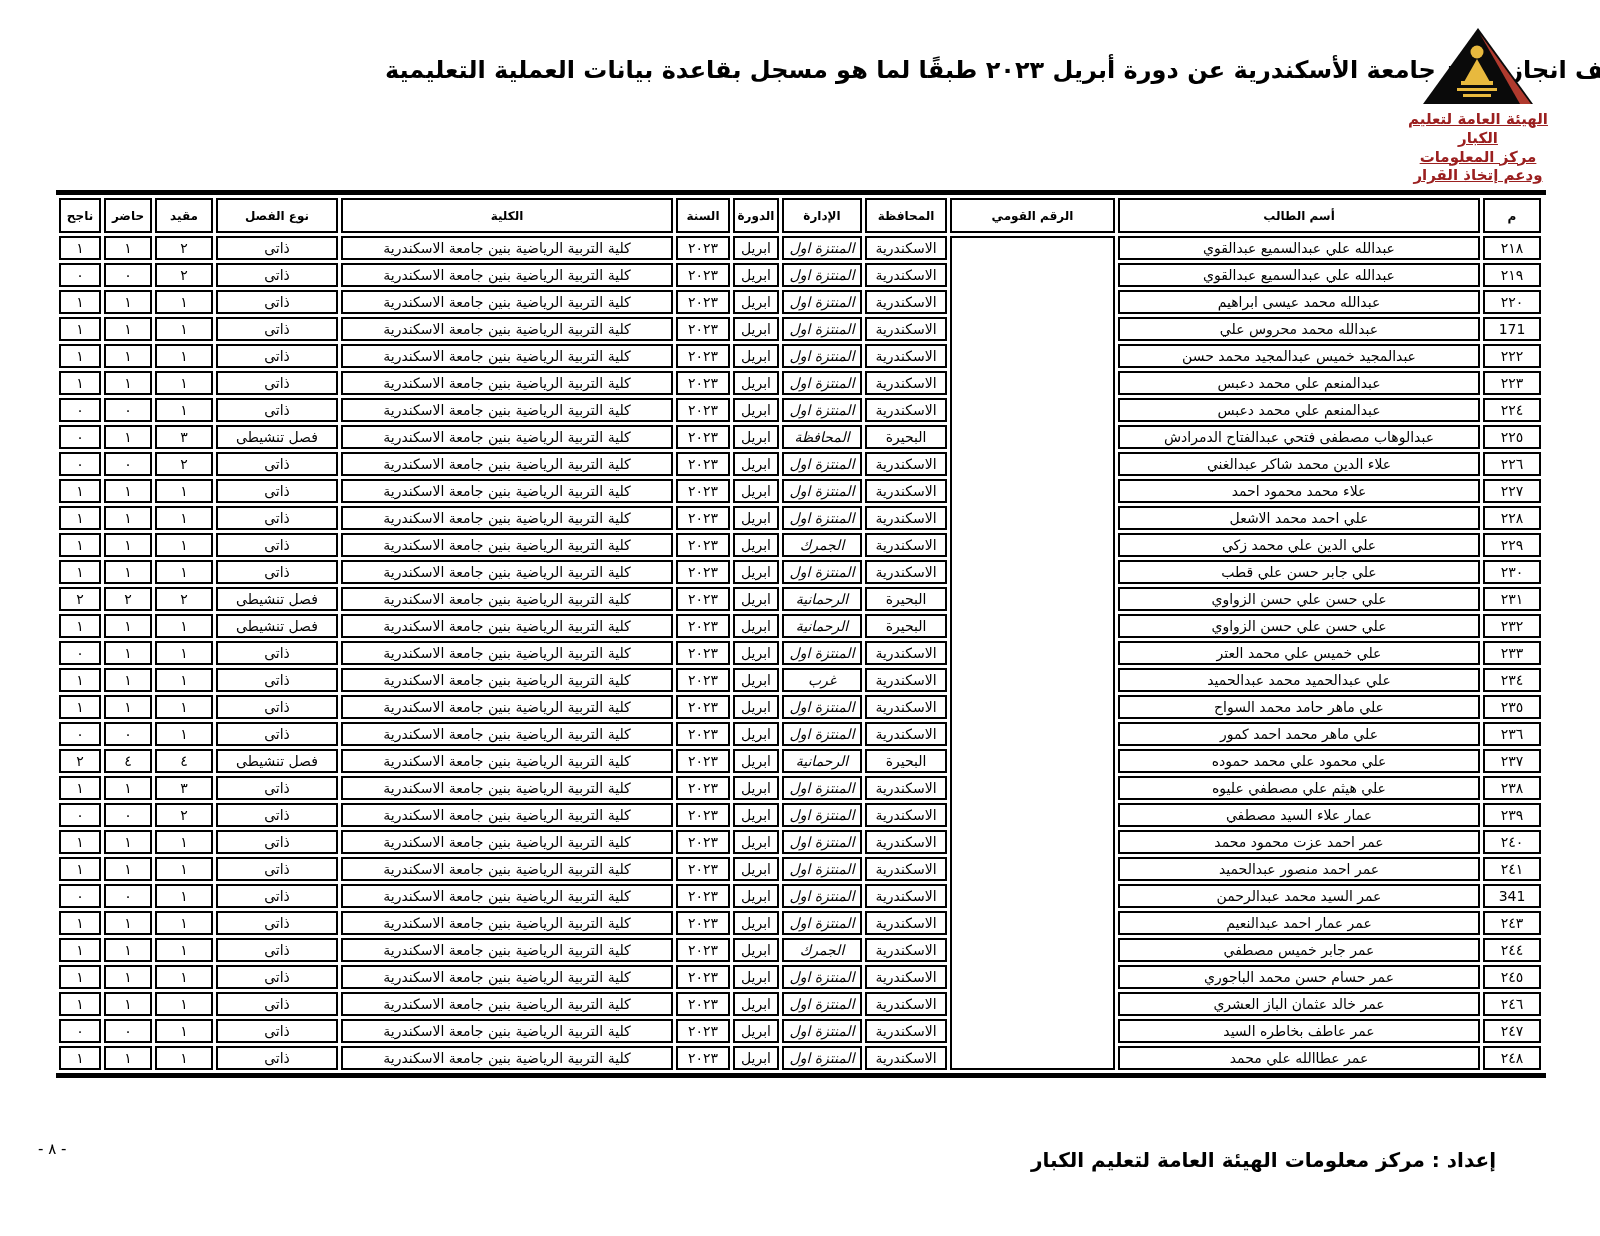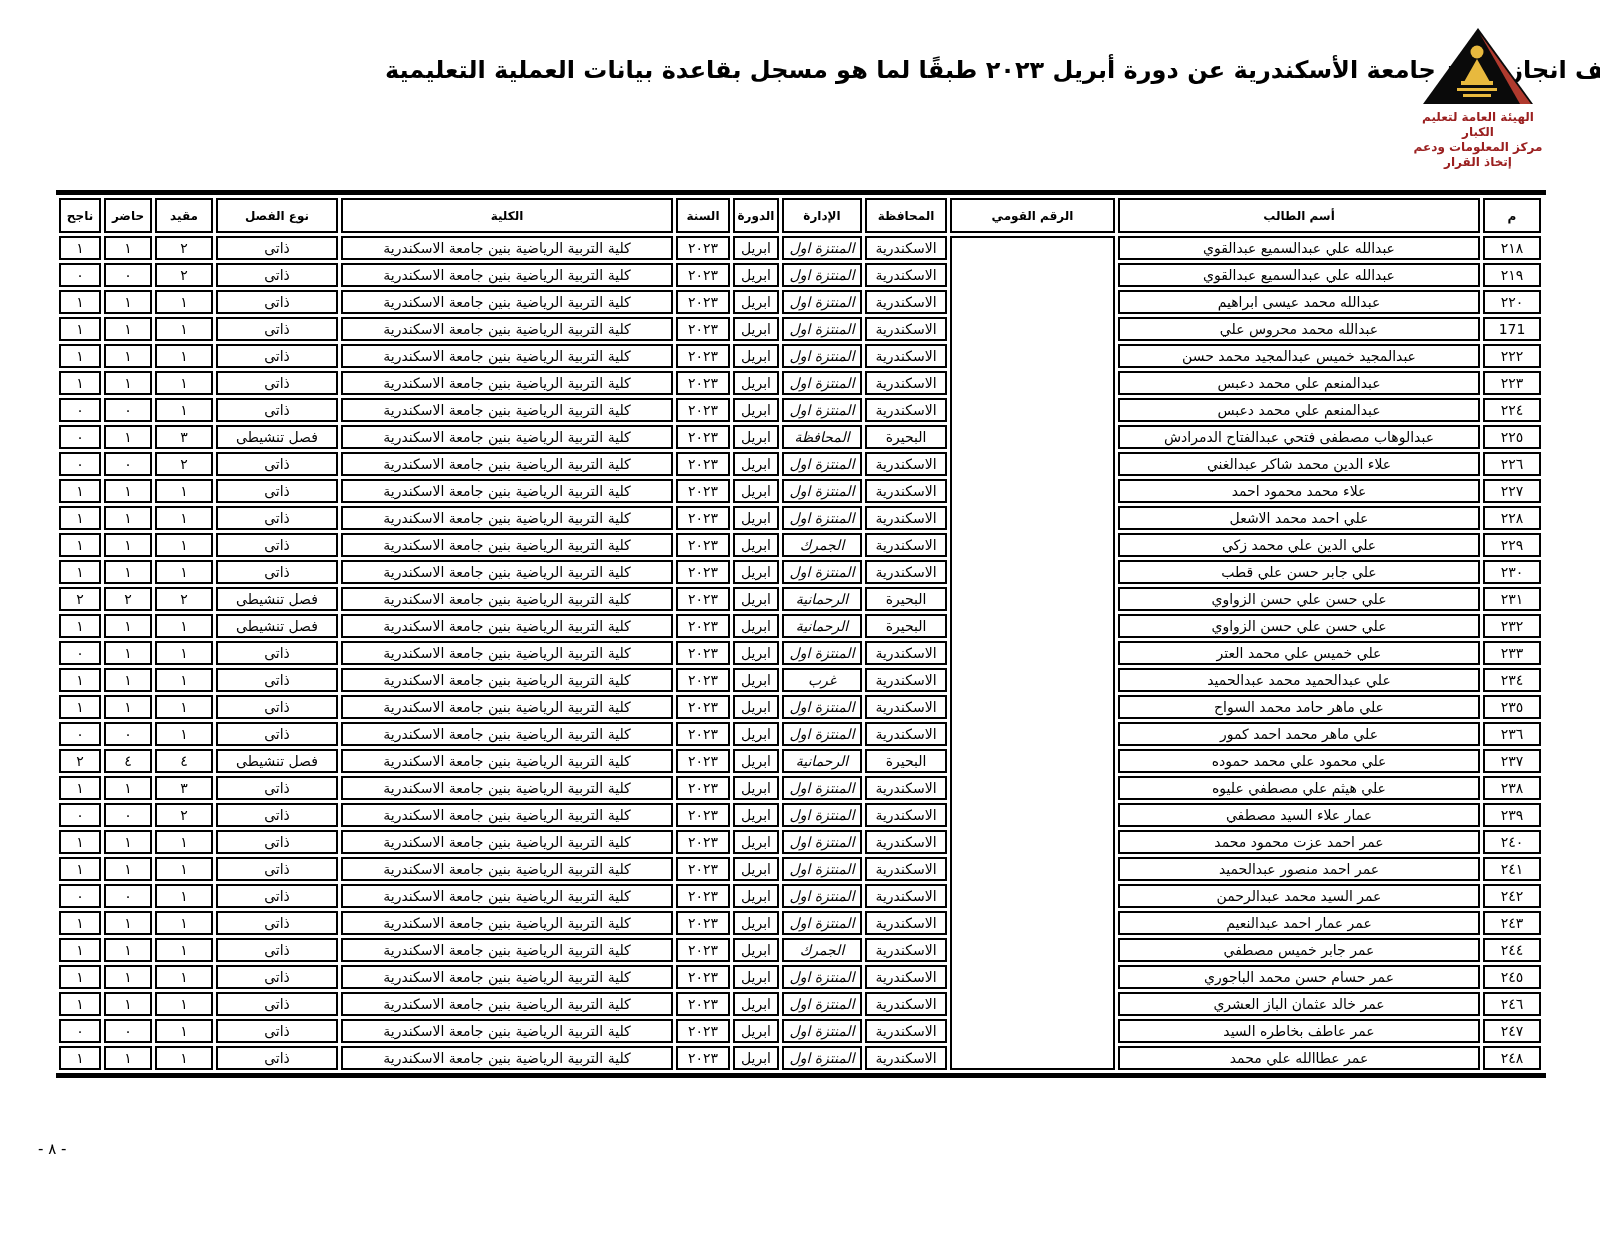--- a/index.html
+++ b/index.html
@@ -1,21 +1,21 @@
 <!DOCTYPE html>
 <html><head>
 <meta charset="utf-8">
 <style>
   html,body{margin:0;padding:0;background:#e8e8e8;}
   .page{position:relative;width:1600px;height:1236px;background:#ffffff;margin:0 auto;
         font-family:"DejaVu Sans",sans-serif;color:#000;overflow:hidden;}
   .title{position:absolute;left:385px;top:56px;font-size:24px;font-weight:bold;
          white-space:nowrap;direction:rtl;unicode-bidi:plaintext;}
   .logo{position:absolute;left:1408px;top:26px;width:140px;text-align:center;}
-  .logo-text{font-size:12px;font-weight:bold;color:#9b2020;direction:rtl;line-height:1.25;}
+  .logo-text{font-size:15px;font-weight:bold;color:#9b2020;direction:rtl;line-height:1.25;text-decoration:underline;}
   .tablewrap{position:absolute;left:56px;top:190px;width:1490px;
              border-top:5px solid #000;border-bottom:5px solid #000;}
   table.rec{width:1488px;border-collapse:separate;border-spacing:3px 3px;direction:rtl;
             table-layout:fixed;}
   table.rec th, table.rec td{border:2px solid #000;text-align:center;vertical-align:middle;
             overflow:hidden;white-space:nowrap;padding:0 2px;background:#fff;}
   table.rec th{height:31px;font-size:12px;font-weight:bold;}
   table.rec td{height:20px;font-size:14px;line-height:1.15;}
   td.c-name{font-size:15px;}
   td.c-gov{font-size:12px;}
@@ -388,21 +388,21 @@
             <td class="c-admin">المنتزة اول</td>
             <td class="c-session">ابريل</td>
             <td class="c-year">٢٠٢٣</td>
             <td class="c-college">كلية التربية الرياضية بنين جامعة الاسكندرية</td>
             <td class="c-type">ذاتى</td>
             <td class="c-num">١</td>
             <td class="c-num">١</td>
             <td class="c-num">١</td>
           </tr>
           <tr>
-            <td class="c-no">٢٤٢</td>
+            <td class="c-no">341</td>
             <td class="c-name">عمر السيد محمد عبدالرحمن</td>
             <td class="c-gov">الاسكندرية</td>
             <td class="c-admin">المنتزة اول</td>
             <td class="c-session">ابريل</td>
             <td class="c-year">٢٠٢٣</td>
             <td class="c-college">كلية التربية الرياضية بنين جامعة الاسكندرية</td>
             <td class="c-type">ذاتى</td>
             <td class="c-num">١</td>
             <td class="c-num">٠</td>
             <td class="c-num">٠</td>
@@ -482,15 +482,16 @@
             <td class="c-college">كلية التربية الرياضية بنين جامعة الاسكندرية</td>
             <td class="c-type">ذاتى</td>
             <td class="c-num">١</td>
             <td class="c-num">١</td>
             <td class="c-num">١</td>
           </tr>
         </tbody>
     </table>
   </div>
 
+  <div class="prepared">إعداد : مركز معلومات الهيئة العامة لتعليم الكبار</div>
   <div class="pagenum">- ٨ -</div>
 
 </div>
 
 </body></html>

